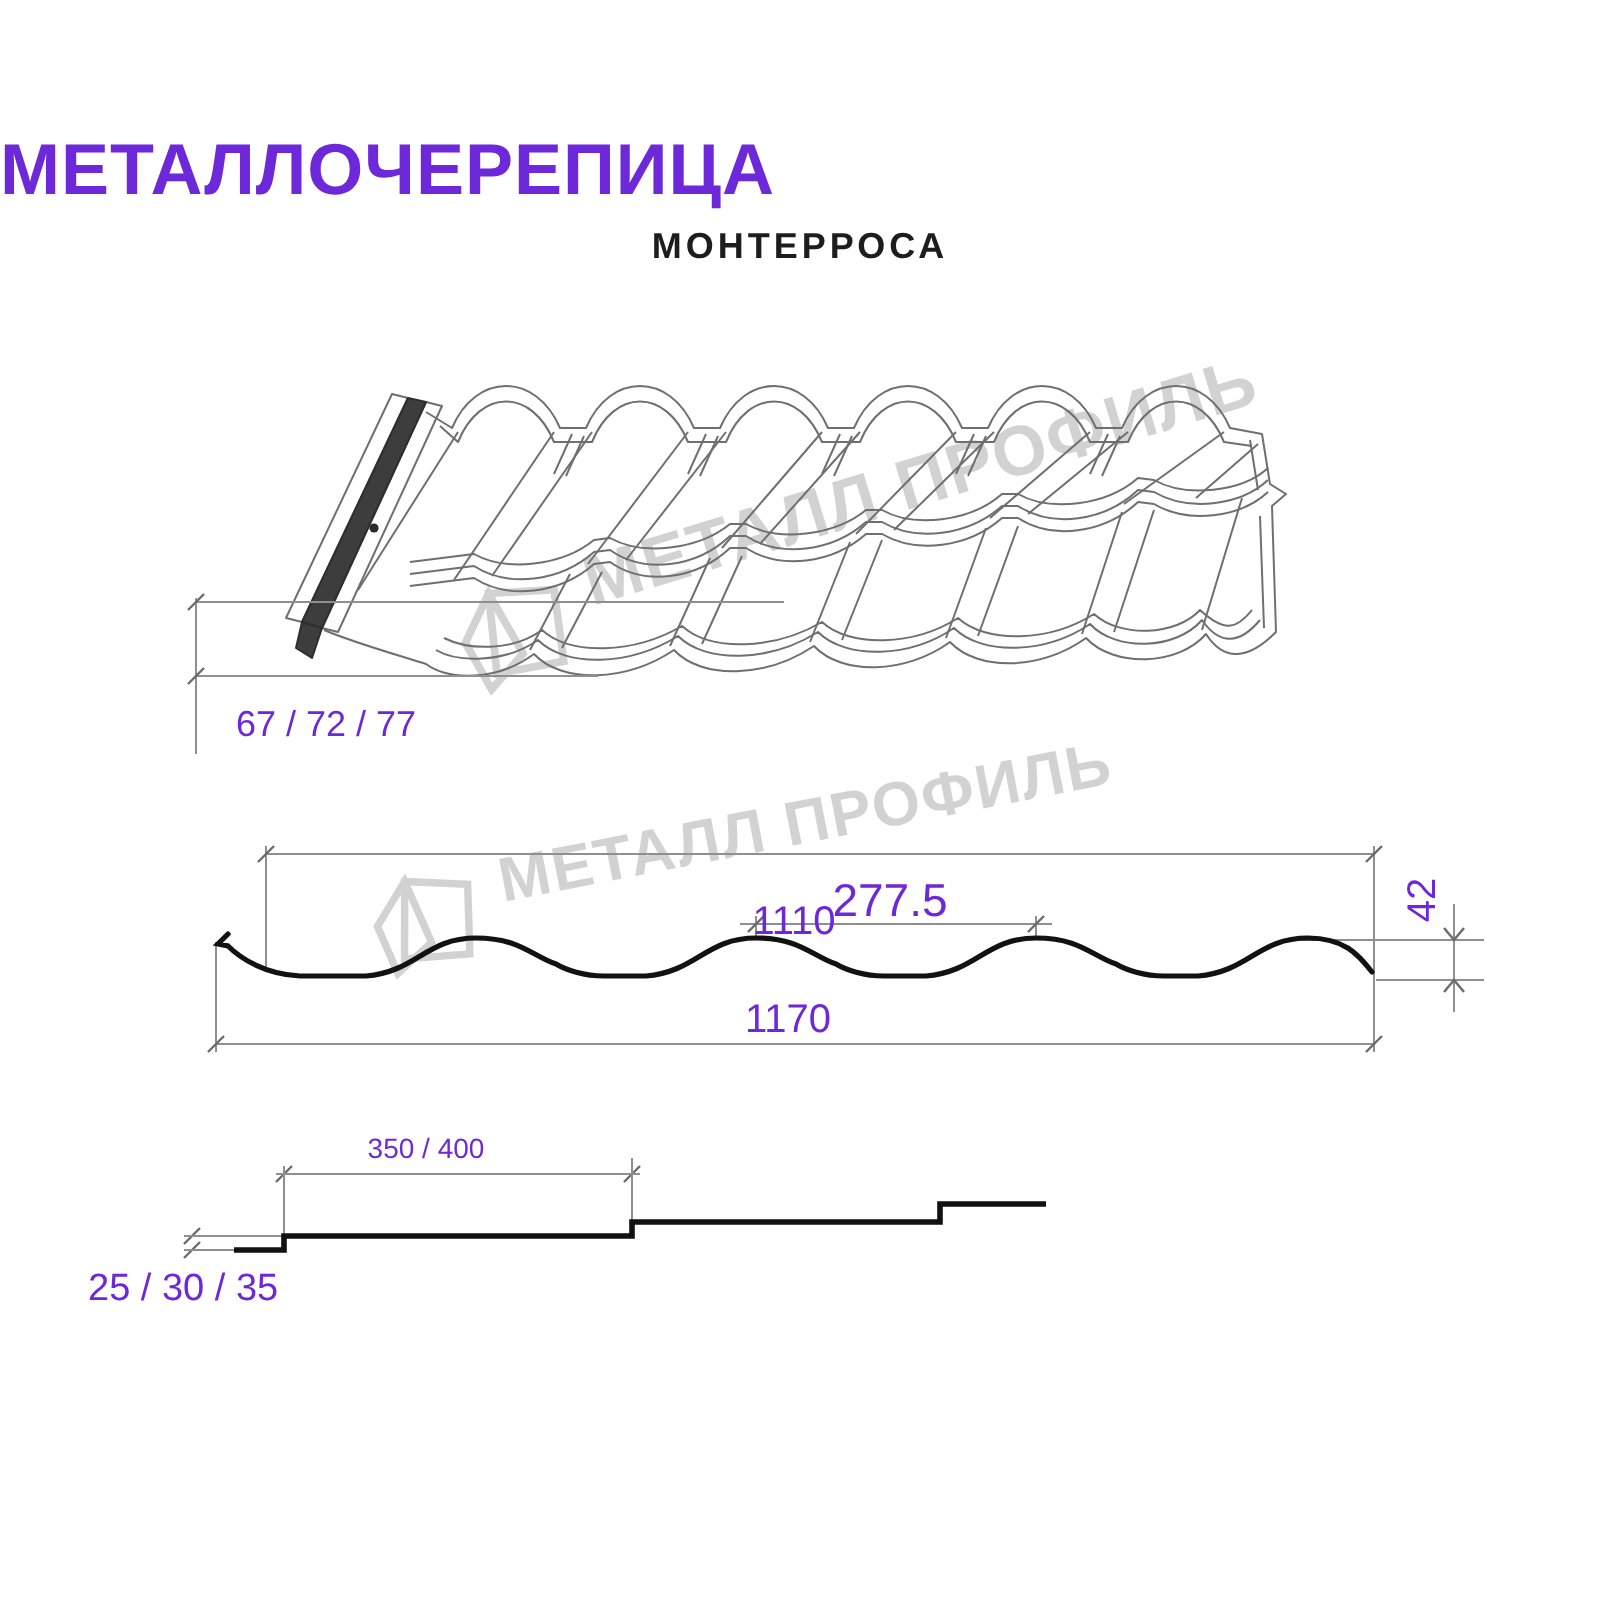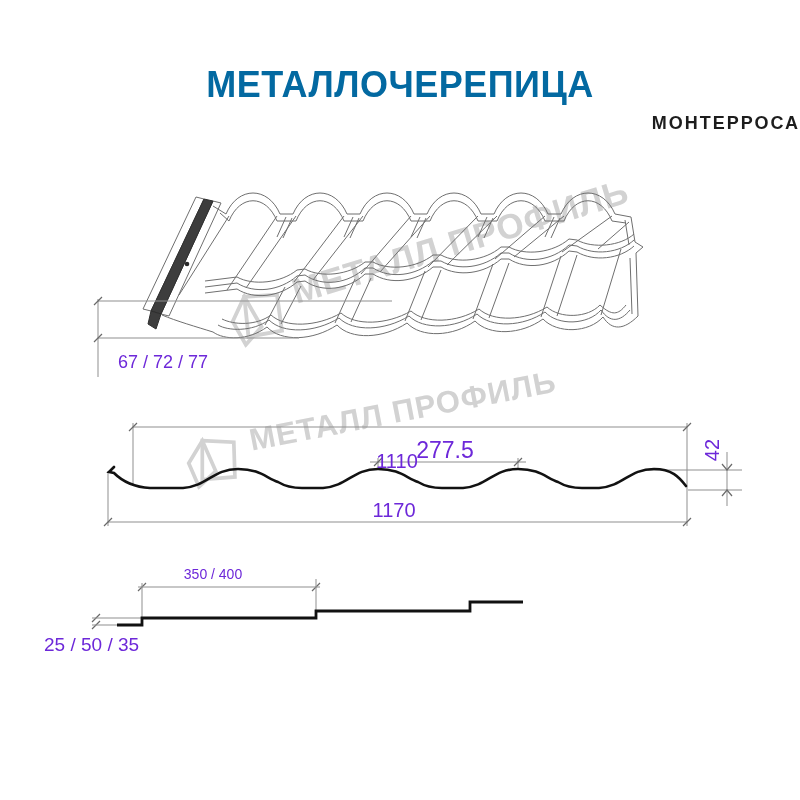--- a/index.html
+++ b/index.html
@@ -1,20 +1,20 @@
 <!DOCTYPE html>
 <html><head>
 <meta charset="utf-8">
 <style>
   html,body{margin:0;padding:0;background:#fff;}
   .canvas{position:relative;width:800px;height:800px;background:#ffffff;overflow:hidden;
           font-family:"Liberation Sans", sans-serif;}
-  .title{position:absolute;left:0;top:64px;width:800px;margin:0;text-align:center;
-         font-size:36px;font-weight:800;letter-spacing:.5px;color:#0369a1;}
-  .subtitle{position:absolute;left:0;top:113px;width:800px;text-align:right;
+  .title{position:absolute;left:0;top:64px;width:800px;margin:0;text-align:left;
+         font-size:36px;font-weight:800;letter-spacing:.5px;color:#6d28d9;}
+  .subtitle{position:absolute;left:0;top:113px;width:800px;text-align:center;
          font-size:18px;font-weight:600;letter-spacing:2px;color:#1d1d1d;}
   .wm{position:absolute;display:flex;align-items:center;gap:12px;color:#d2d2d2;
       font-weight:700;white-space:nowrap;z-index:1;}
   .wm .logo{flex:0 0 auto;transform:translateY(12px);}
   .wm1{left:226px;top:286px;font-size:35px;letter-spacing:1px;
        transform:rotate(-17deg);transform-origin:0 50%;}
   .wm2{left:183px;top:428px;font-size:31px;letter-spacing:1px;
        transform:rotate(-11deg);transform-origin:0 50%;}
   .art{position:absolute;left:0;top:0;z-index:2;}
   .lbl{position:absolute;z-index:3;color:#6d28d9;white-space:nowrap;}
@@ -174,14 +174,14 @@
   <div class="lbl c" style="left:397px;top:402px;font-size:20px;margin-top:48px;">1110</div>
 
   <div class="lbl c" style="left:445px;top:437px;font-size:23px;">277.5</div>
 
   <div class="lbl rot" style="left:712px;top:450px;font-size:20px;">42</div>
 
   <div class="lbl c" style="left:394px;top:499px;font-size:20px;">1170</div>
 
   <div class="lbl c" style="left:213px;top:566px;font-size:14px;">350 / 400</div>
 
-  <div class="lbl" style="left:44px;top:634px;font-size:19px;">25 / 50 / 35</div>
+  <div class="lbl" style="left:44px;top:634px;font-size:19px;">25 / 30 / 35</div>
 </div>
 
 </body></html>

